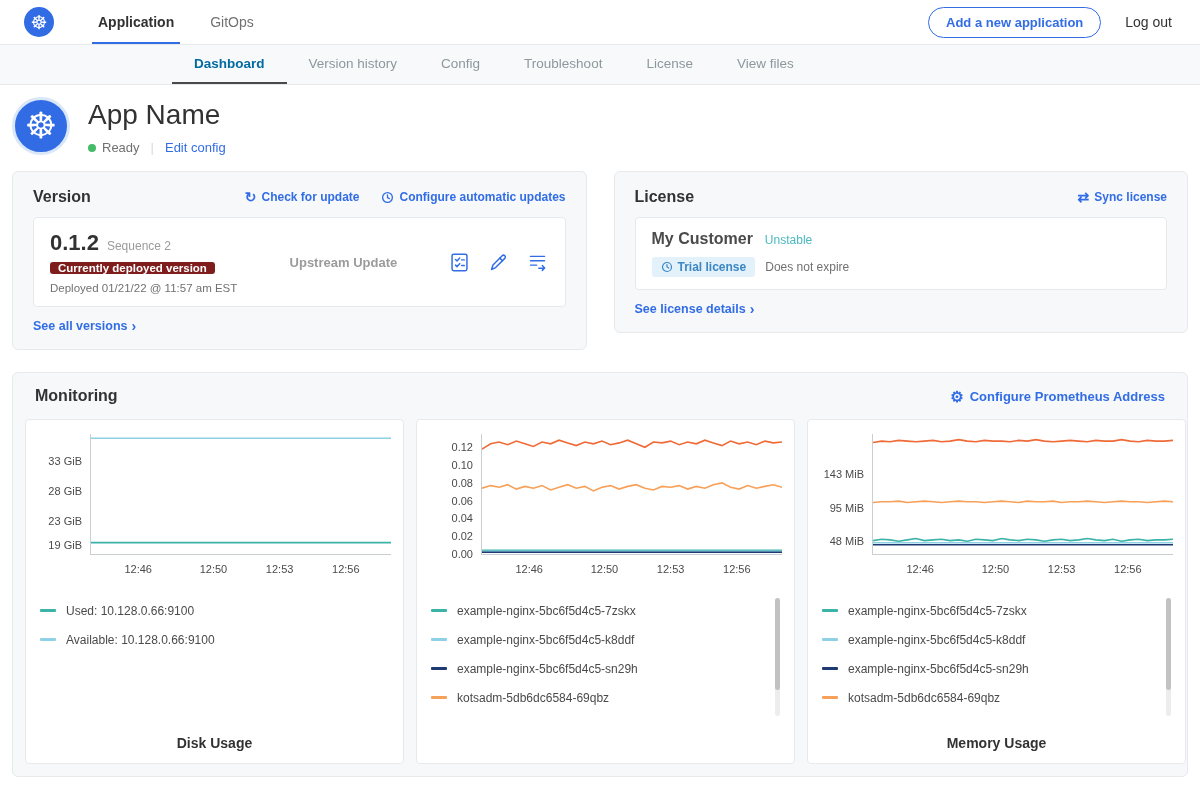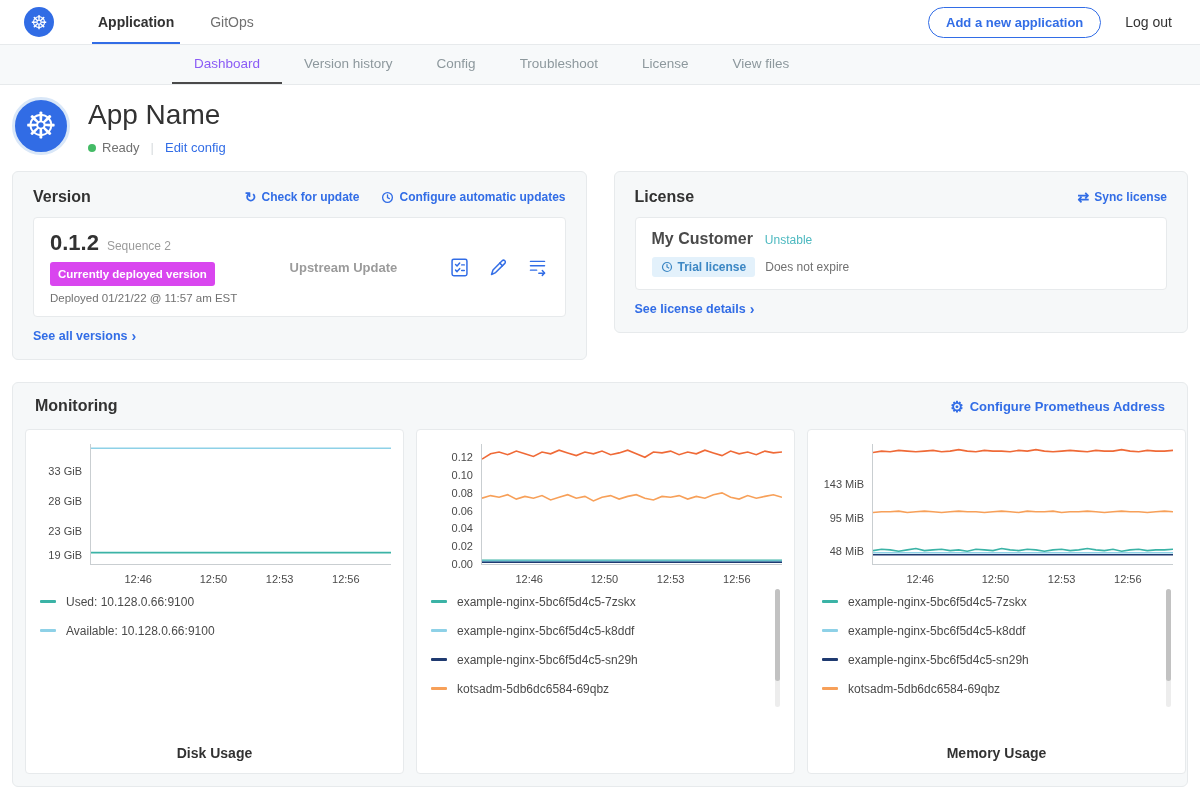--- a/index.html
+++ b/index.html
@@ -21,21 +21,21 @@
   .topbar-right { display:flex; align-items:center; gap:24px; }
   .add-app-btn { background:#fff; border:1px solid #326de6; color:#326de6; font-weight:bold;
     font-size:13px; padding:7px 17px; border-radius:17px; cursor:pointer; font-family:inherit; }
   .logout { font-size:14px; color:#323232; cursor:pointer; }
 
   
   .subnav { height:40px; background:#f7f9fa; border-bottom:1px solid #e7eaec;
     display:flex; padding-left:172px; }
   .subnav-item { padding:0 22px; line-height:38px; font-size:13.5px; color:#8d989d;
     cursor:pointer; border-bottom:2px solid transparent; }
-  .subnav-item.active { color:#8b5cf6; font-weight:normal; border-bottom-color:#4a4a4a; }
+  .subnav-item.active { color:#0369a1; font-weight:bold; border-bottom-color:#4a4a4a; }
 
   
   .app-header { display:flex; align-items:flex-start; padding:12px 12px 10px; }
   .app-logo { width:58px; height:58px; border-radius:50%; background:#316ce5; color:#fff;
     display:flex; align-items:center; justify-content:center; font-size:36px;
     border:3px solid #d9e7f8; }
   .app-head-text { margin-left:18px; padding-top:2px; }
   .app-title { font-size:28px; font-weight:normal; color:#323232; }
   .app-status-row { display:flex; align-items:center; margin-top:9px; font-size:13px; }
   .status-dot { width:8px; height:8px; border-radius:50%; background:#44bb66; margin-right:6px; }
@@ -51,22 +51,22 @@
   .card-links { display:flex; gap:22px; align-items:center; }
   .icon-link { display:inline-flex; align-items:center; gap:5px; font-size:12px; font-weight:bold;
     color:#326de6; cursor:pointer; }
   .glyph { font-size:14px; line-height:1; }
 
   .panel { background:#fff; border:1px solid #e7eaec; border-radius:4px; margin-top:11px;
     padding:12px 16px; display:flex; align-items:center; justify-content:space-between; }
   .ver-left .ver-row1 { display:flex; align-items:baseline; gap:8px;text-align:right; }
   .ver-number { font-size:22px; font-weight:bold; color:#323232; }
   .ver-seq { font-size:12px; color:#9b9b9b; }
-  .deploy-badge { display:inline-block; margin-top:6px; background:#d946ef; color:#fff;
-    font-size:11.5px; font-weight:bold; padding:6px 8px; border-radius:3px; }
+  .deploy-badge { display:inline-block; margin-top:6px; background:#7f1d1d; color:#fff;
+    font-size:11.5px; font-weight:bold; padding:0 8px; border-radius:3px; }
   .deployed-at { margin-top:6px; font-size:11.5px; color:#717171; }
   .upstream { font-size:13px; font-weight:bold; color:#9b9b9b; }
   .ver-actions { display:flex; gap:18px; align-items:center; }
   .ver-actions .act { cursor:pointer; display:flex; }
   .see-link { margin-top:11px; font-size:12.5px; font-weight:bold; color:#326de6; cursor:pointer;
     display:inline-flex; align-items:center; gap:4px; }
   .chev { font-size:14px; font-weight:bold; }
 
   .lic-row1 { display:flex; align-items:baseline; gap:12px; }
   .lic-customer { font-size:16px; font-weight:bold; color:#4a4a4a; }
@@ -91,21 +91,21 @@
     padding:14px 12px 12px; display:flex; flex-direction:column; }
   .plot-row { display:flex; align-items:flex-start; }
   .yticks { width:52px; position:relative; height:120px; flex:none; }
   .ytick { position:absolute; right:8px; font-size:11px; color:#4a4a4a; line-height:12px; white-space:nowrap; }
   .plot-col { flex:1;text-decoration:underline; }
   .plot-box { border-left:1px solid #c9ced1; border-bottom:1px solid #c9ced1; height:121px; }
   .plot-svg { display:block; }
   .xticks { position:relative; height:16px; margin-top:6px; }
   .xtick { position:absolute; top:2px; transform:translateX(-50%); font-size:11px; color:#4a4a4a; }
 
-  .legend-wrap { position:relative; margin-top:0; padding:0 2px; }
+  .legend-wrap { position:relative; margin-top:19px; padding:0 2px; }
   .legend-row { height:29px; display:flex; align-items:center; gap:10px; }
   .legend-swatch { width:16px; height:2.5px; border-radius:1px; flex:none; }
   .legend-label { font-size:12px; color:#4a4a4a; white-space:nowrap; }
   .scrollbar { position:absolute; right:2px; top:2px; width:5px; height:118px; background:#ededed;
     border-radius:3px; cursor:pointer; }
   .scrollbar .thumb { width:5px; height:92px; background:#c2c2c2; border-radius:3px; }
   .chart-title { margin-top:auto; text-align:center; font-size:14px; font-weight:bold; color:#323232; }
 
   svg.mini { display:block; }
 </style>

